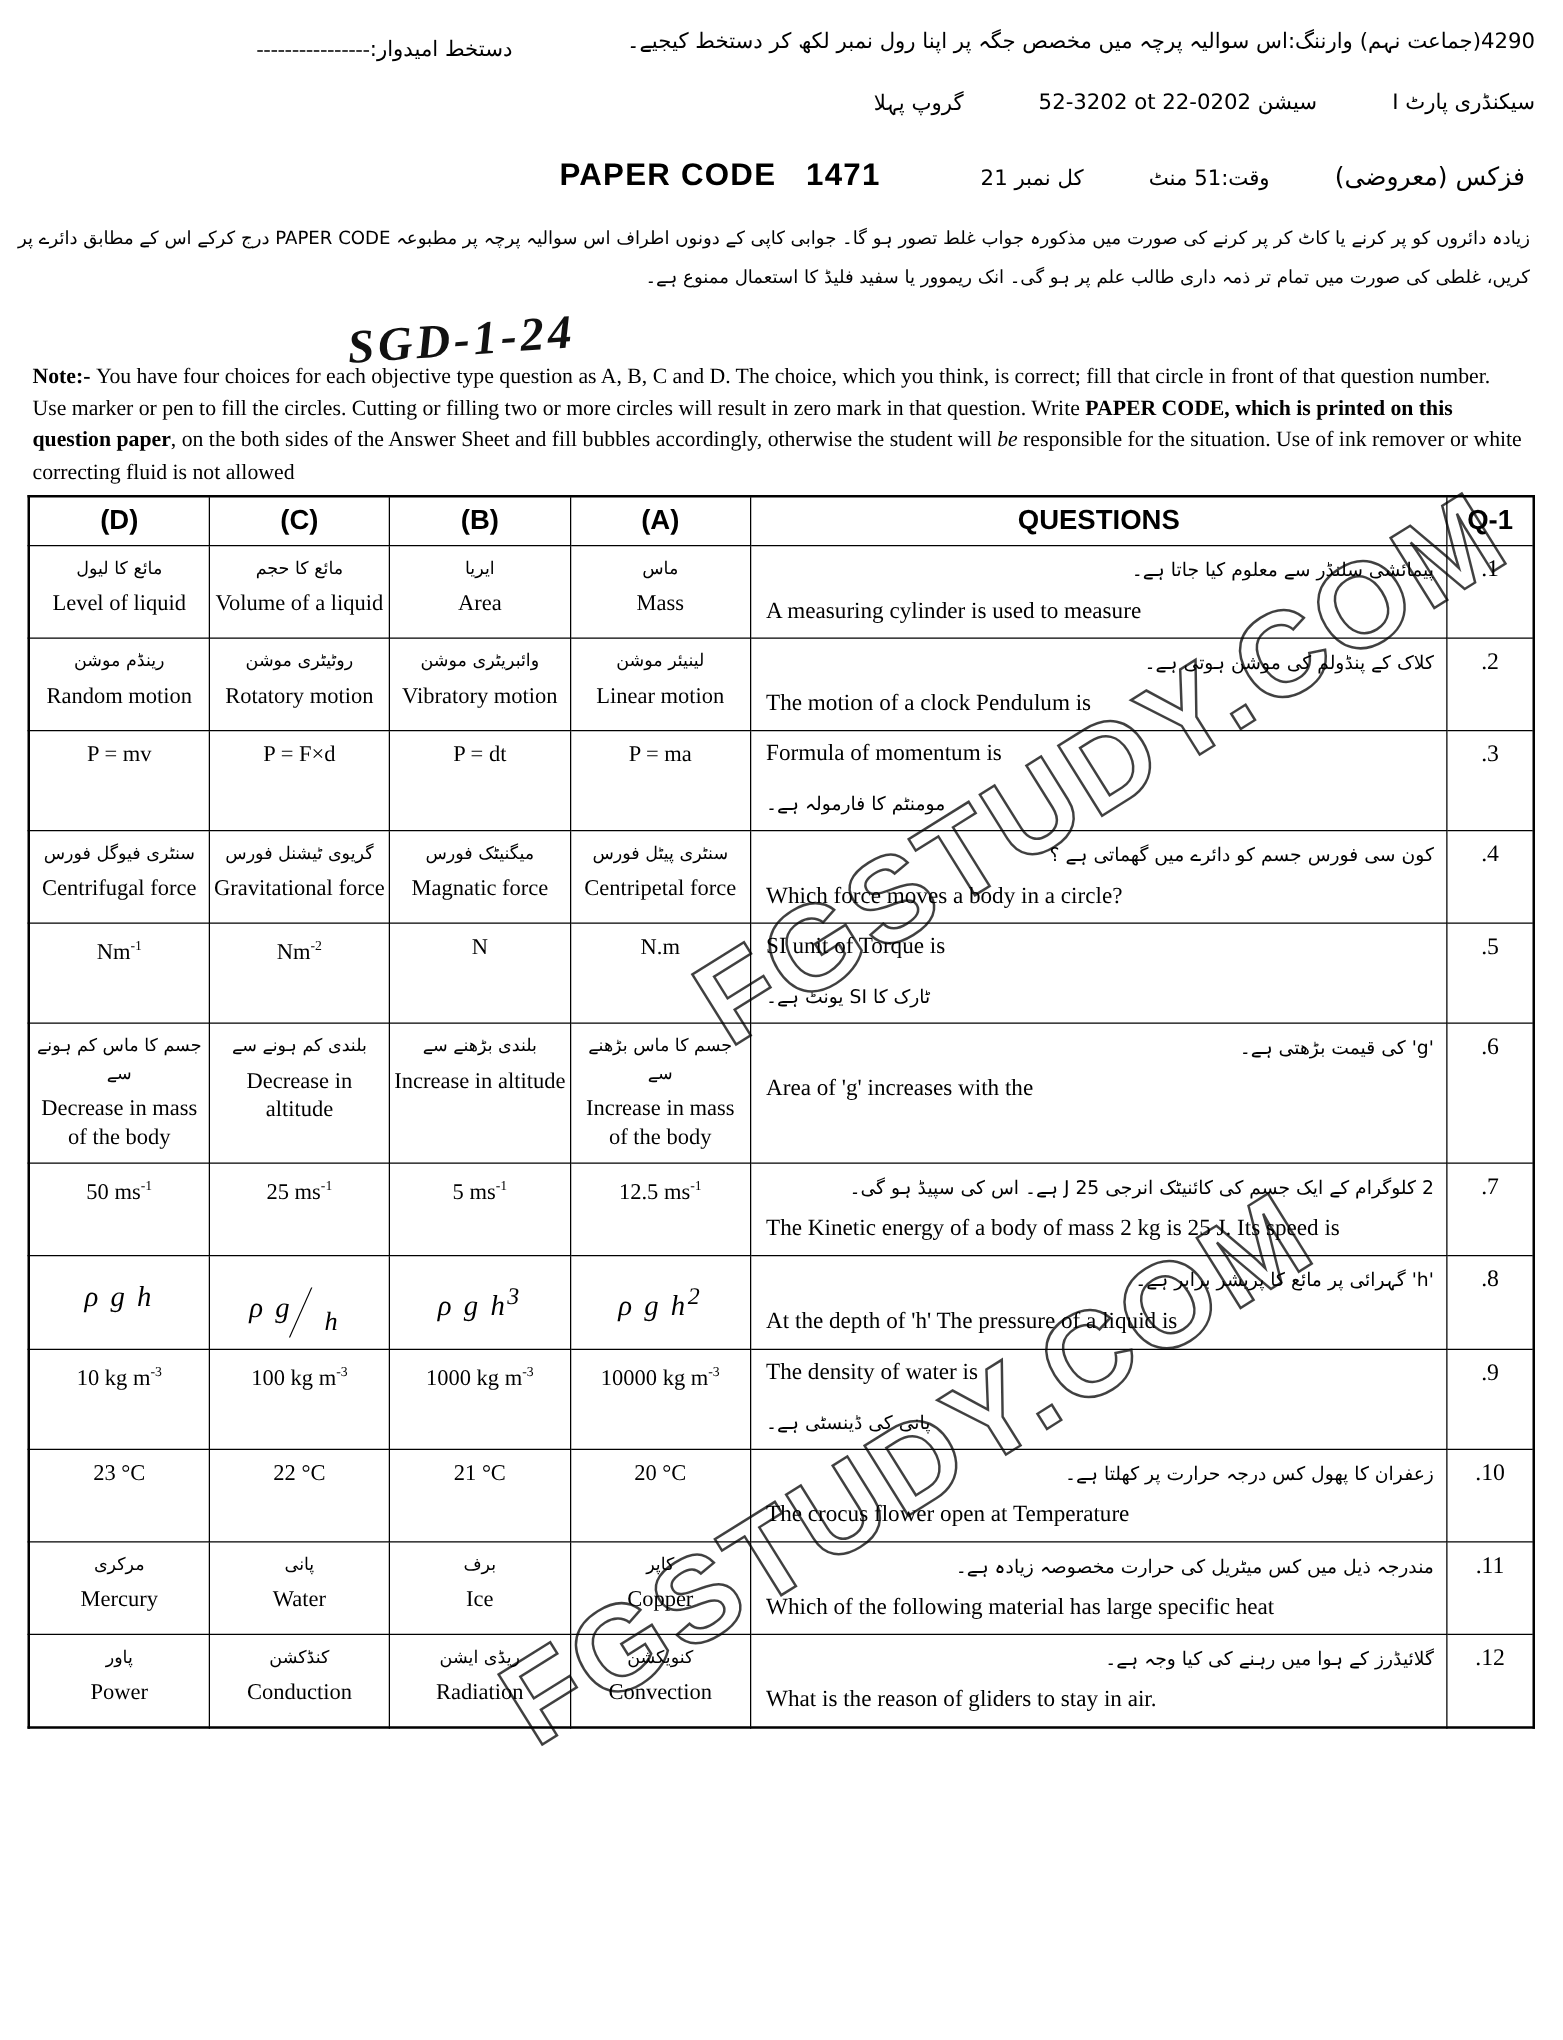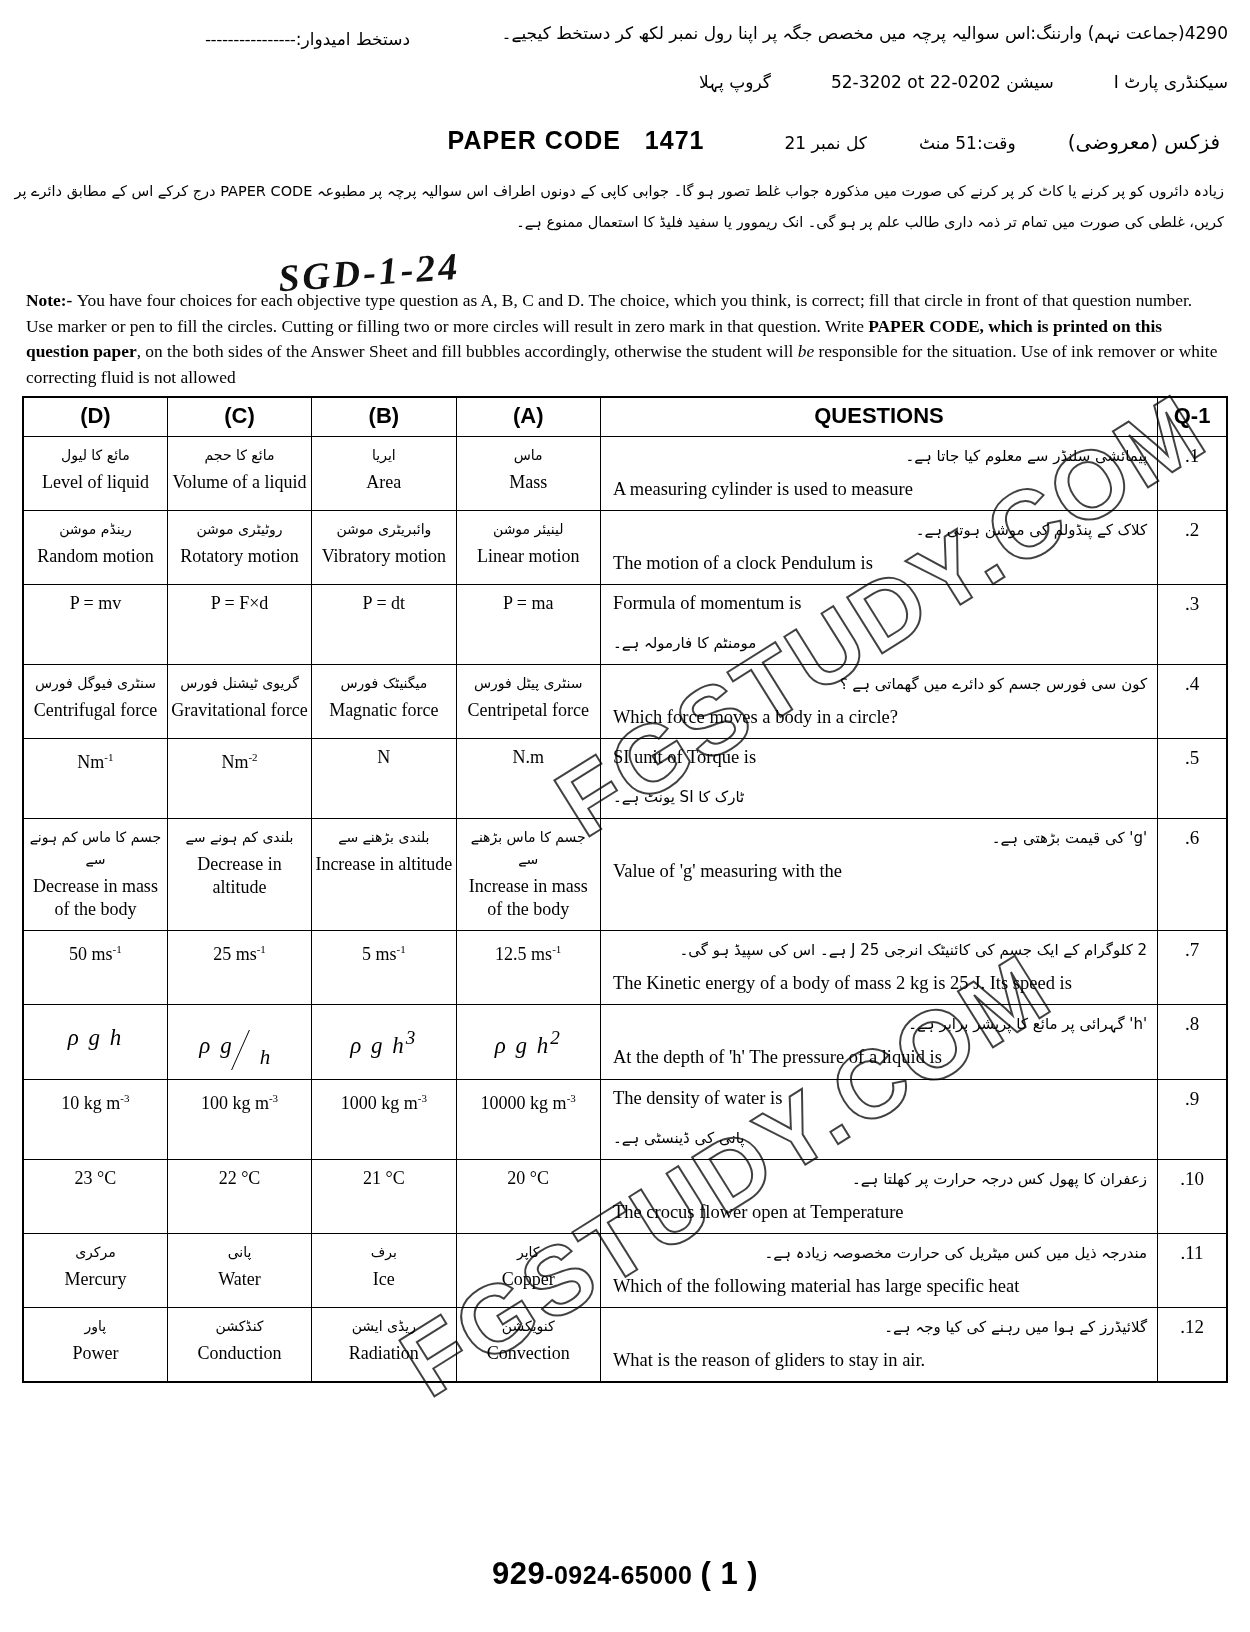--- a/index.html
+++ b/index.html
@@ -534,21 +534,21 @@
             </td>
             <td>
               <div class="opt-cell">
                 <div class="opt-ur">جسم کا ماس بڑھنے سے</div>
                 <div class="opt-en">Increase in mass of the body</div>
               </div>
             </td>
             <td>
               <div class="q-cell">
                 <div class="q-ur">'g' کی قیمت بڑھتی ہے۔</div>
-                <div class="q-en">Value of 'g' measuring with the</div>
+                <div class="q-en">Area of 'g' increases with the</div>
               </div>
             </td>
             <td>
               <div class="num-cell">.6</div>
             </td>
           </tr>
           <tr>
             <td>
               <div class="opt-cell">
                 <div class="opt-en">50 ms<sup>-1</sup></div>
@@ -742,17 +742,14 @@
               <div class="num-cell">.12</div>
             </td>
           </tr>
         </tbody>
     </table>
   </div>
 
   <div class="wm wm1">FGSTUDY.COM</div>
   <div class="wm wm2">FGSTUDY.COM</div>
 
-  <div class="footer">
-    <span class="big">929</span><span class="mid">-</span><span class="mid">0924</span><span class="mid">-</span><span class="mid">65000</span>&nbsp;<span class="big">( 1 )</span>
-  </div>
 
 </div>
 
 </body></html>

